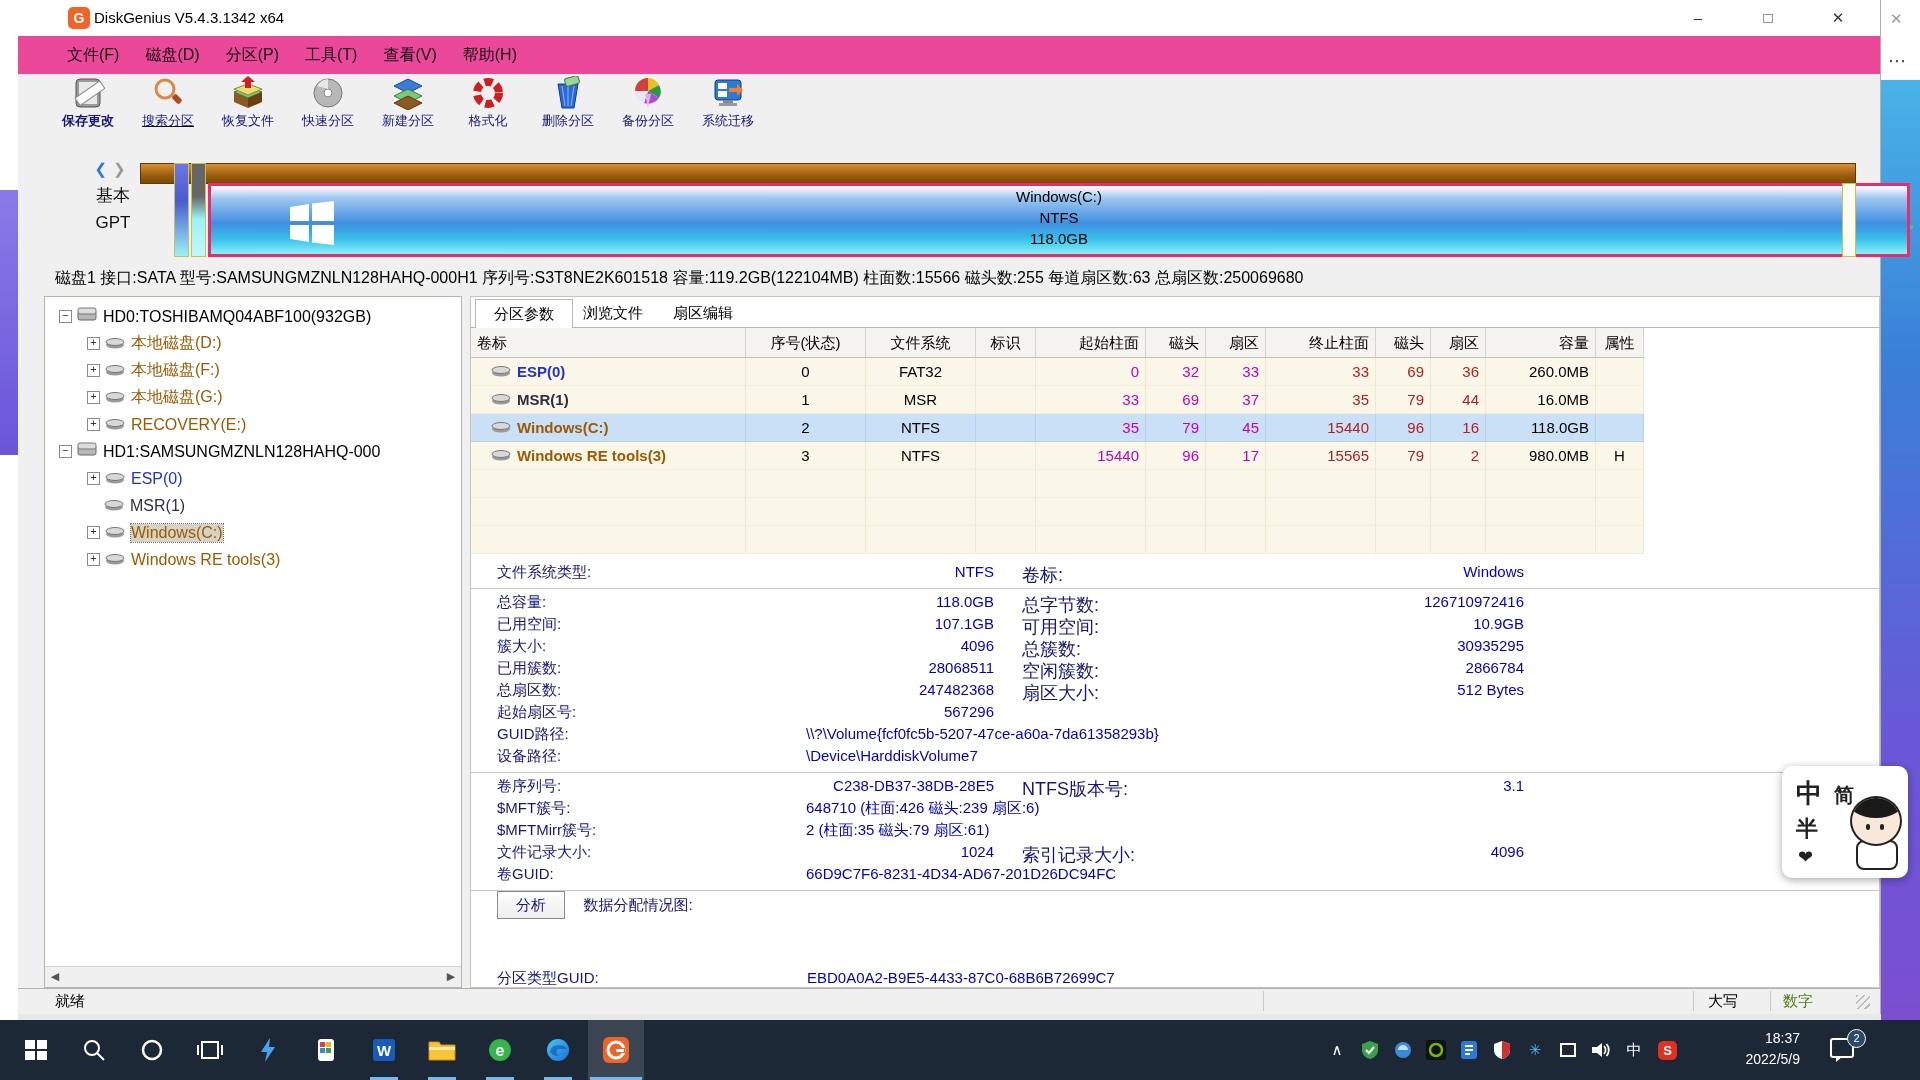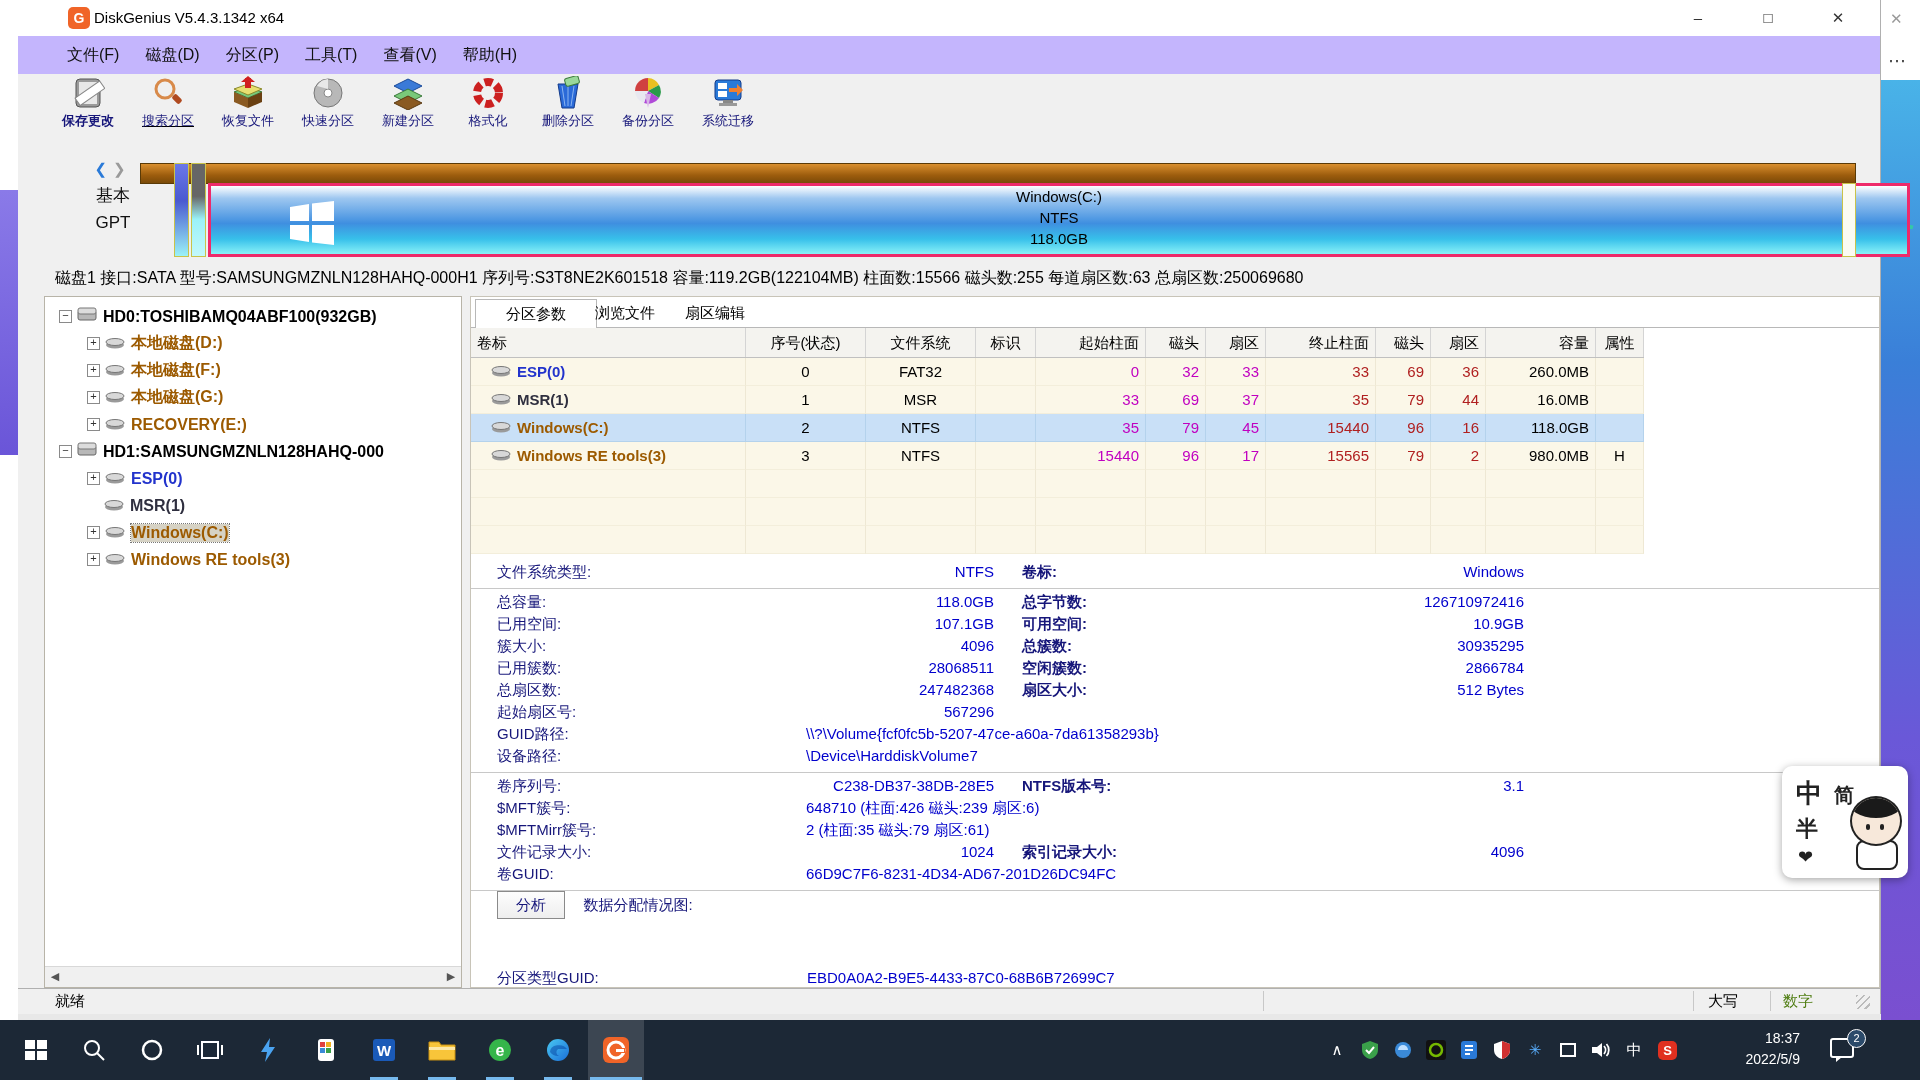--- a/index.html
+++ b/index.html
@@ -20,21 +20,21 @@
   .behind-icon i{position:absolute;left:5px;top:5px;width:13px;height:13px;border:2px solid #cfd3d8;border-radius:2px;}
   .back-arrow{left:20px;top:50px;font-size:24px;color:#555;}
   .dots{left:1888px;top:50px;font-size:18px;color:#444;}
   .behind-close{left:1890px;top:10px;font-size:15px;color:#999;}
 
   
   #app{left:18px;top:0;width:1862px;height:1014px;background:#f0f0f0;border-right:1px solid #b0b0b0;}
   #titlebar{left:0;top:0;width:1862px;height:36px;background:#fff;}
   #titlebar .title{position:absolute;left:76px;top:9px;font-size:15px;color:#000;}
   .winbtn{position:absolute;top:0;width:70px;height:36px;text-align:center;line-height:36px;font-size:15px;color:#333;}
-  #menubar{left:0;top:36px;width:1862px;height:38px;background:#c4b5fd;display:flex;align-items:center;padding-left:36px;box-sizing:border-box;}
+  #menubar{left:0;top:36px;width:1862px;height:38px;background:#ec4899;display:flex;align-items:center;padding-left:36px;box-sizing:border-box;}
   .menu-item{font-size:16px;color:#111;padding:0 13px;height:30px;line-height:30px;}
 
   
   #toolbar{left:0;top:74px;width:1862px;height:58px;background:#f0f0f0;border-bottom:1px solid #d8d8d8;}
   .tool-btn{position:absolute;top:1px;width:80px;height:56px;text-align:center;}
   .tool-btn .ticon{display:block;margin:1px auto 0;width:36px;height:36px;}
   .tool-btn .tlabel{display:block;font-size:13px;color:#16167a;margin-top:0px;}
   
   #banner{left:747px;top:58px;width:731px;height:70px;background:#fff;border:1px solid #d0d0d0;overflow:hidden;}
   .tile{display:inline-block;width:34px;height:34px;text-align:center;line-height:34px;font-size:22px;font-weight:bold;margin-right:2px;}
@@ -65,29 +65,29 @@
   #winlogo{position:absolute;left:78px;top:14px;}
   #part-re{position:absolute;left:1772px;left:1702px;top:20px;width:14px;height:74px;background:#fbfbf2;border:1px solid #c9c34a;box-sizing:border-box;}
 
   #diskinfo{left:0;top:260px;width:1862px;height:36px;background:#f0f0f0;}
   #diskinfo span{position:absolute;left:37px;top:8px;font-size:16px;color:#000;}
 
   
   #tree{left:26px;top:296px;width:418px;height:692px;background:#fff;border:1px solid #b8b4a8;box-sizing:border-box;overflow:hidden;}
   .trow{position:relative;height:27px;display:flex;align-items:center;white-space:nowrap;}
   .texp{width:11px;height:11px;border:1px solid #8a8a8a;background:#fff;font-size:11px;line-height:9px;text-align:center;color:#333;margin-right:5px;flex:none;}
-  .tlabeltxt{font-size:16px;font-weight:bold;}
+  .tlabeltxt{font-size:16px;font-weight:normal;}
   .tico{margin-right:6px;flex:none;}
   #tree-hscroll{position:absolute;left:0px;bottom:0px;width:416px;height:20px;background:#f0f0f0;border-top:1px solid #d8d8d8;}
   .scr-btn{position:absolute;top:0;width:20px;height:19px;background:#f0f0f0;color:#555;font-size:11px;text-align:center;line-height:19px;}
   #splitter{left:444px;top:296px;width:8px;height:692px;background:#f0f0f0;}
 
   #rightpanel{left:452px;top:296px;width:1410px;height:692px;background:#fff;border:1px solid #c8c4b8;box-sizing:border-box;overflow:hidden;}
   #tabs{position:absolute;left:0;top:2px;height:28px;width:100%;border-bottom:1px solid #b8b8b8;}
-  .tab{position:absolute;top:0;height:28px;padding:0 30px;font-size:15px;line-height:28px;color:#000;}
+  .tab{position:absolute;top:0;height:28px;padding:0 18px;font-size:15px;line-height:28px;color:#000;}
   .tab.active{background:#fff;border:1px solid #b8b8b8;border-bottom:1px solid #fff;font-weight:normal;}
   
   #grid{position:absolute;left:0;top:31px;width:1173px;}
   .hdr,.drow{display:grid;grid-template-columns:275px 120px 110px 60px 110px 60px 60px 110px 55px 55px 110px 48px;}
   .hdr{height:29px;background:#f4f3ef;border-bottom:1px solid #c0c0c0;}
   .hdr .hc{font-size:15px;color:#000;line-height:29px;padding:0 6px;border-right:1px solid #d4d4d4;box-sizing:border-box;}
   .drow{height:28px;background:#fbf7e8;}
   .drow.sel{background:#c9e0f7;}
   .drow .c{font-size:15px;line-height:28px;padding:0 6px;border-right:1px solid #eee8d4;border-bottom:1px solid #f3eedb;box-sizing:border-box;overflow:hidden;}
   .drow.sel .c{border-right-color:#b4d2ec;border-bottom-color:#b4d2ec;}
@@ -95,21 +95,21 @@
   .num-start{color:#c000c0;} .num-end{color:#b02020;}
   .volcell{display:flex;align-items:center;font-weight:bold;}
   .volcell .tico{margin:0 6px 0 14px;}
 
   
   #details{position:absolute;left:0;top:266px;width:1408px;}
   .dline{position:relative;height:22px;}
   .dsep{height:1px;background:#c8c8c8;margin:3px 0 4px 0;}
   .dl1{position:absolute;left:26px;width:180px;font-size:15px;color:#16167a;}
   .dv1{position:absolute;left:206px;width:317px;text-align:right;font-size:15px;color:#0000cc;}
-  .dl2{position:absolute;left:551px;width:180px;font-size:15px;color:#16167a;font-weight:bold;}
+  .dl2{position:absolute;left:551px;width:180px;font-size:18px;color:#16167a;}
   .dv2{position:absolute;left:731px;width:322px;text-align:right;font-size:15px;color:#0000cc;}
   .dwide{position:absolute;left:335px;font-size:15px;color:#0000cc;}
   #analyze-row{position:absolute;left:26px;top:594px;height:30px;width:1300px;}
   #analyze-btn{display:inline-block;width:66px;height:26px;background:linear-gradient(180deg,#fdfdfd,#eee);
     border:1px solid #8a8a8a;font-size:15px;color:#16167a;text-align:center;line-height:26px;}
   #analyze-cap{display:inline-block;margin-left:14px;font-size:15px;color:#16167a;vertical-align:middle;}
   #ptype{position:absolute;left:26px;top:672px;height:18px;width:1300px;overflow:hidden;}
   #ptype .dl{font-size:15px;color:#16167a;}
   #ptype .dv{position:absolute;left:310px;top:0;font-size:15px;color:#0000cc;}
 

